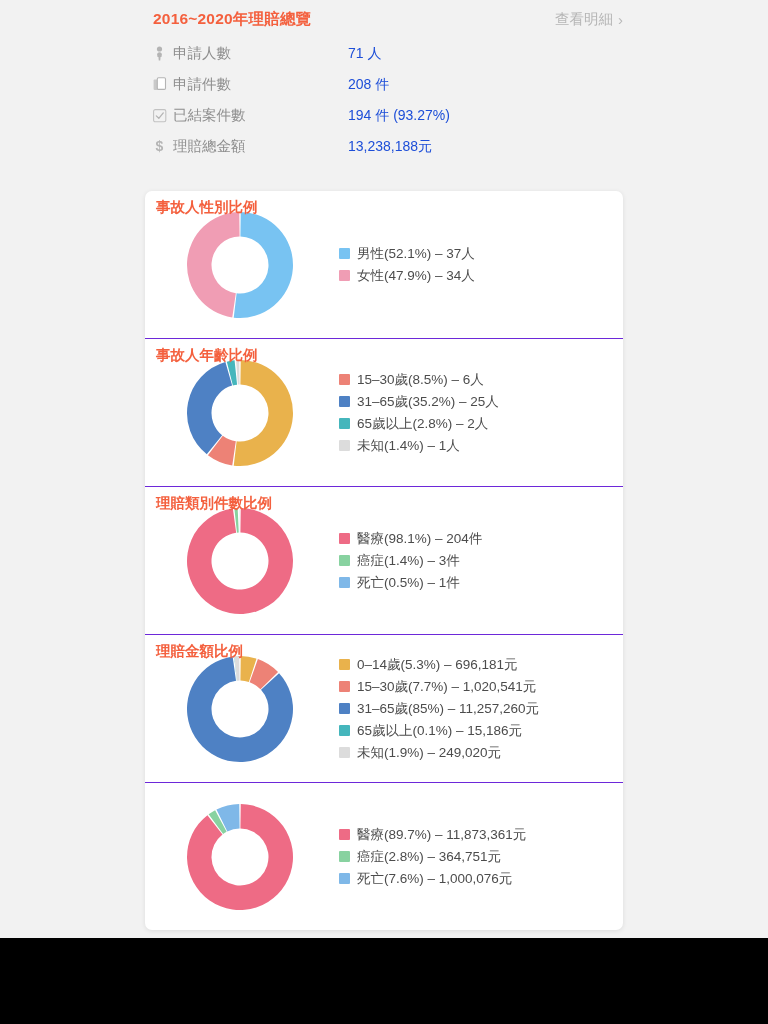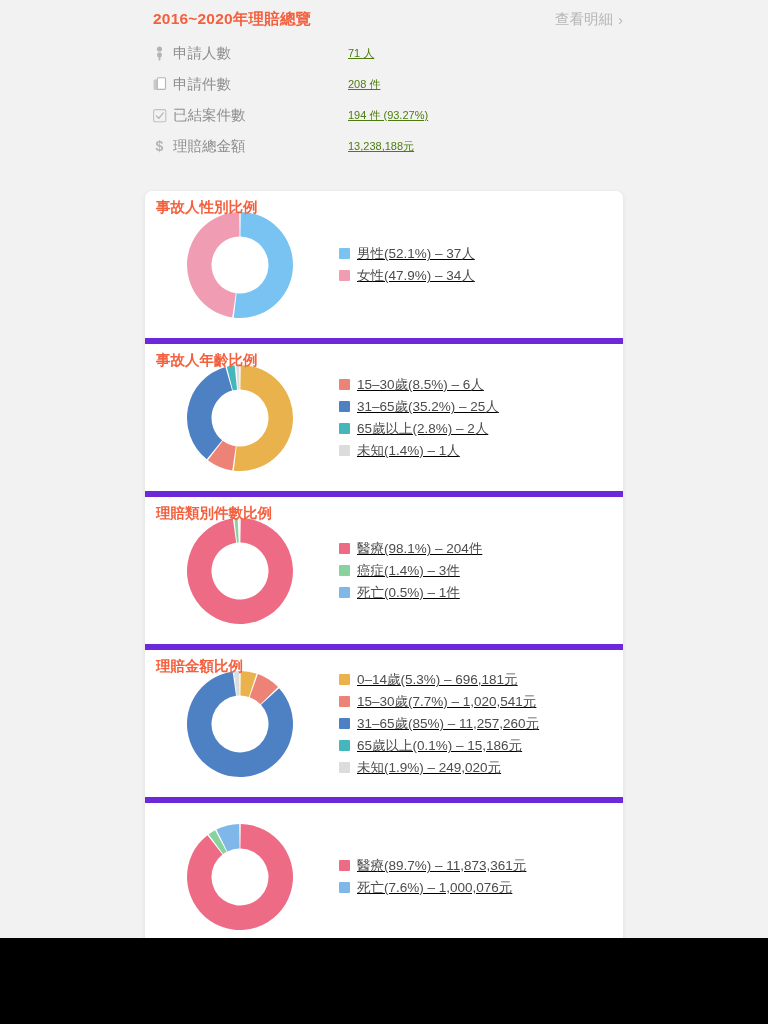--- a/index.html
+++ b/index.html
@@ -63,40 +63,39 @@
     align-items: center;
     justify-content: flex-start;
   }
   .stat-icon svg { display: block; }
   .stat-label {
     color: #8e8e8e;
     font-size: 14.5px;
     width: 175px;
   }
   .stat-value {
-    color: #4d7c0f;
-    font-size: 11px;
-    text-decoration: underline;
+    color: #1d4ed8;
+    font-size: 14px;
   }
 
   
   #card {
     position: absolute;
     left: 145px; top: 191px;
     width: 478px;
     background: #ffffff;
     border-radius: 7px;
     box-shadow: 0 1px 5px rgba(0,0,0,0.09);
     overflow: hidden;
   }
   .chart-block {
     position: relative;
     padding: 0;
   }
-  .chart-block + .chart-block { border-top: 6px solid #6d28d9; }
+  .chart-block + .chart-block { border-top: 1px solid #6d28d9; }
   .chart-title {
     position: absolute;
     left: 11px; top: 7px;
     color: #f4603e;
     font-size: 14.5px;
     font-weight: bold;
     z-index: 3;
   }
   .chart-body {
     display: flex;
@@ -111,21 +110,20 @@
     flex: none;
   }
   .donut { display: block; }
   .legend {
     flex: 1;
     display: flex;
     flex-direction: column;
     justify-content: center;
     gap: 3px;
     padding-left: 4px;
-    text-decoration: underline;
   }
   .legend-row {
     display: flex;
     align-items: center;
     gap: 7px;
     font-size: 13.5px;
     color: #4c4c4c;
     line-height: 19px;
   }
   .swatch {
@@ -314,20 +312,24 @@
               <path d="M24.61198647408741 13.294115078866142 A53 53 0 0 1 31.12117556013407 9.202093054386182 L42.62176421629851 30.83508777452842 A28.5 28.5 0 0 0 39.12153989644323 33.035514712220476 Z" fill="#88d2a0"></path>
               <path d="M32.4375496903515 8.525681306570121 A53 53 0 0 1 55.26000444202529 3.0051662275068765 L55.602077860334354 27.50277806573483 A28.5 28.5 0 0 0 43.32962577688713 30.47135692900469 Z" fill="#7fb8e8"></path>
             </svg>
           </div>
           <div class="legend">
             <div class="legend-row">
               <span class="swatch" style="background:#ee6b85"></span>
               <span>醫療(89.7%) – 11,873,361元</span>
             </div>
             <div class="legend-row">
+              <span class="swatch" style="background:#88d2a0"></span>
+              <span>癌症(2.8%) – 364,751元</span>
+            </div>
+            <div class="legend-row">
               <span class="swatch" style="background:#7fb8e8"></span>
               <span>死亡(7.6%) – 1,000,076元</span>
             </div>
           </div>
         </div>
       </div>
     </div>
 
 </div>
 

